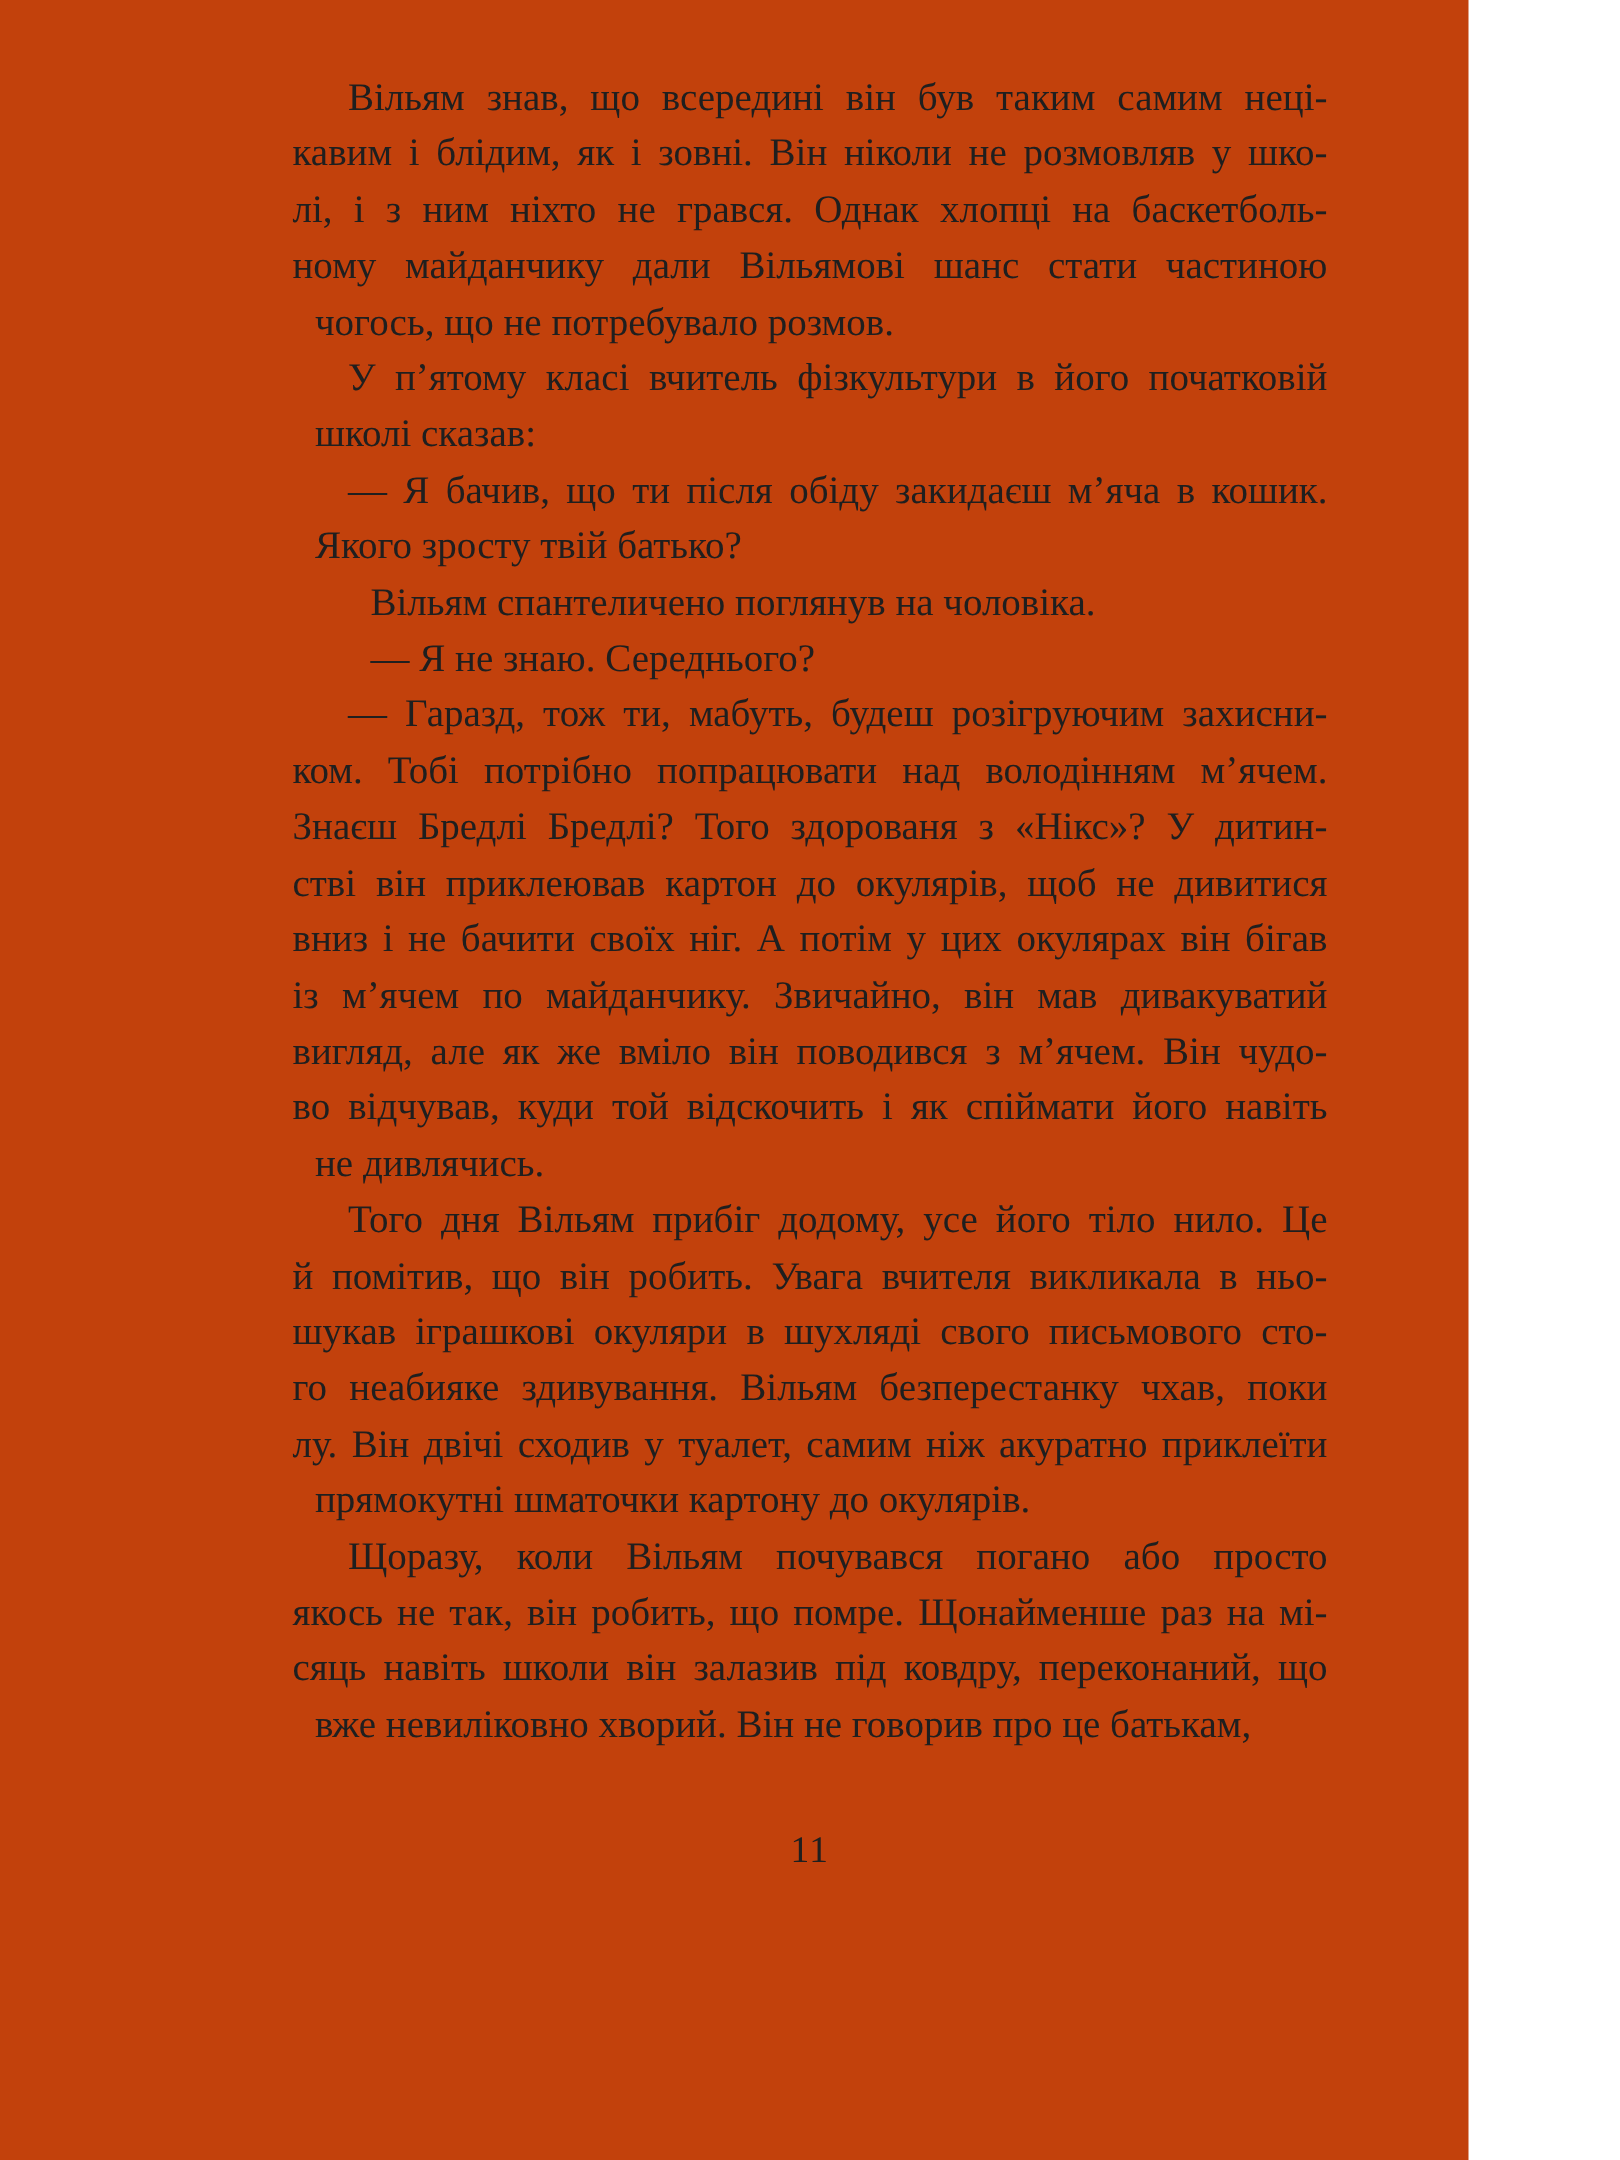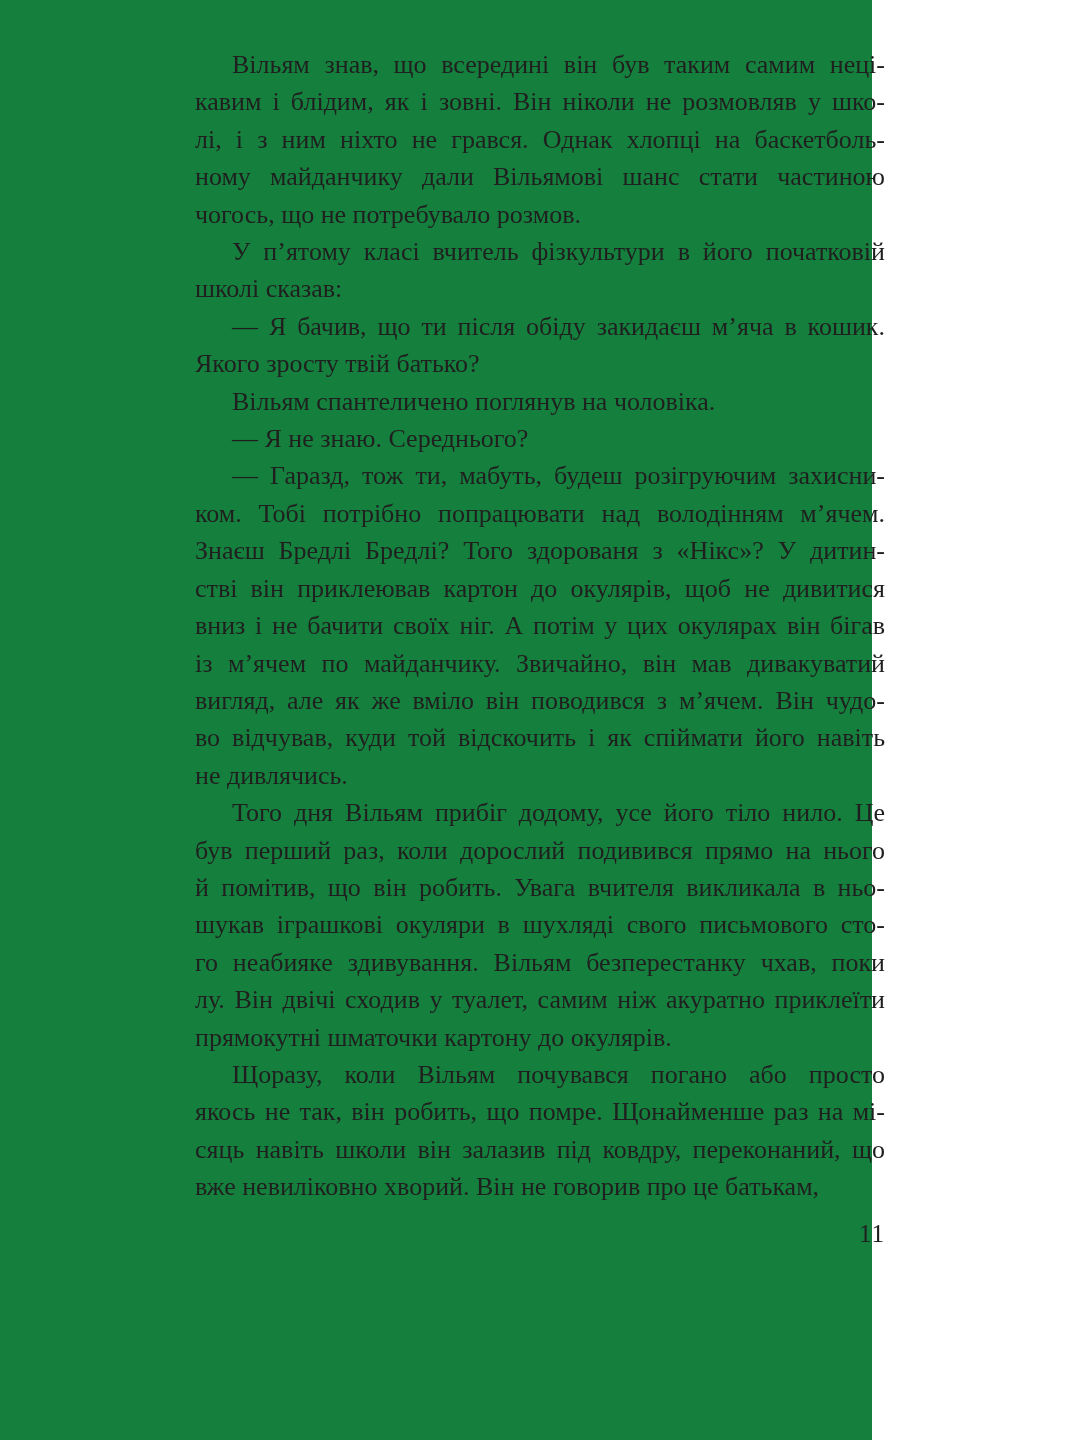--- a/index.html
+++ b/index.html
@@ -7,23 +7,23 @@
     padding: 0;
   }
   body {
     width: 1080px;
     height: 1440px;
     background: #ffffff;
     overflow: hidden;
   }
   .book-page {
     position: relative;
-    width: 872px;
+    width: 979px;
     height: 1440px;
-    background: #15803d;
+    background: #c2410c;
     font-family: "Liberation Serif", "DejaVu Serif", serif;
     color: #1f1f1f;
   }
   .text-block {
     position: absolute;
     left: 195px;
     top: 46px;
     width: 690px;
     font-size: 26px;
     line-height: 37.4px;
@@ -37,27 +37,28 @@
     text-align: justify;
     text-align-last: justify;
     white-space: normal;
   }
   .line.first {
     text-indent: 37px;
   }
   .line.last {
     text-align: left;
     text-align-last: left;
+    margin-left: 15px;
   }
   .page-number {
     position: absolute;
     top: 1220px;
     left: 195px;
     width: 690px;
-    text-align: right;
+    text-align: center;
     font-size: 25px;
     letter-spacing: 1px;
     color: #1f1f1f;
   }
 </style>
 </head>
 <body>
 
 <div class="book-page">
   <div class="text-block" id="text-block">
@@ -88,21 +89,20 @@
         <div class="line">Знаєш Бредлі Бредлі? Того здорованя з «Нікс»? У дитин-</div>
         <div class="line">стві він приклеював картон до окулярів, щоб не дивитися</div>
         <div class="line">вниз і не бачити своїх ніг. А потім у цих окулярах він бігав</div>
         <div class="line">із м’ячем по майданчику. Звичайно, він мав дивакуватий</div>
         <div class="line">вигляд, але як же вміло він поводився з м’ячем. Він чудо-</div>
         <div class="line">во відчував, куди той відскочить і як спіймати його навіть</div>
         <div class="line last">не дивлячись.</div>
       </div>
       <div class="paragraph">
         <div class="line first">Того дня Вільям прибіг додому, усе його тіло нило. Це</div>
-        <div class="line">був перший раз, коли дорослий подивився прямо на нього</div>
         <div class="line">й помітив, що він робить. Увага вчителя викликала в ньо-</div>
         <div class="line">шукав іграшкові окуляри в шухляді свого письмового сто-</div>
         <div class="line">го неабияке здивування. Вільям безперестанку чхав, поки</div>
         <div class="line">лу. Він двічі сходив у туалет, самим ніж акуратно приклеїти</div>
         <div class="line last">прямокутні шматочки картону до окулярів.</div>
       </div>
       <div class="paragraph">
         <div class="line first">Щоразу, коли Вільям почувався погано або просто</div>
         <div class="line">якось не так, він робить, що помре. Щонайменше раз на мі-</div>
         <div class="line">сяць навіть школи він залазив під ковдру, переконаний, що</div>

